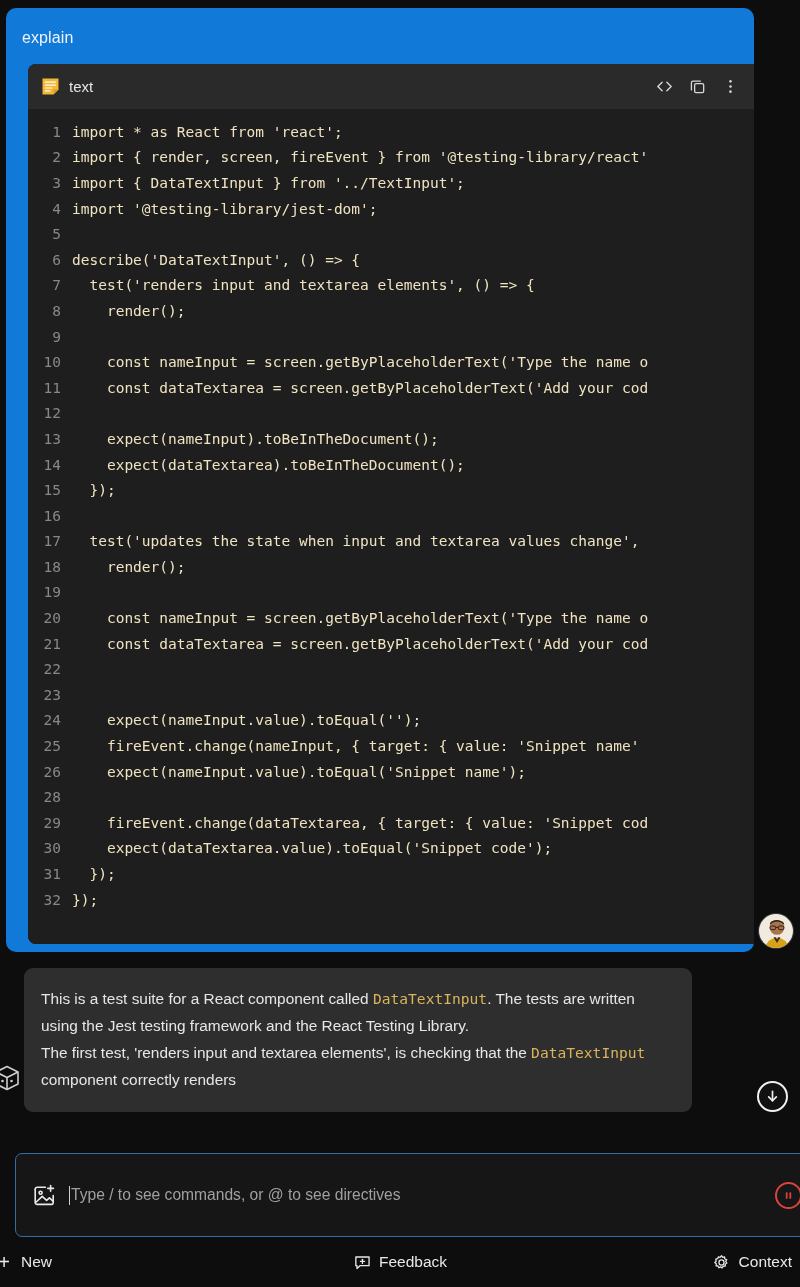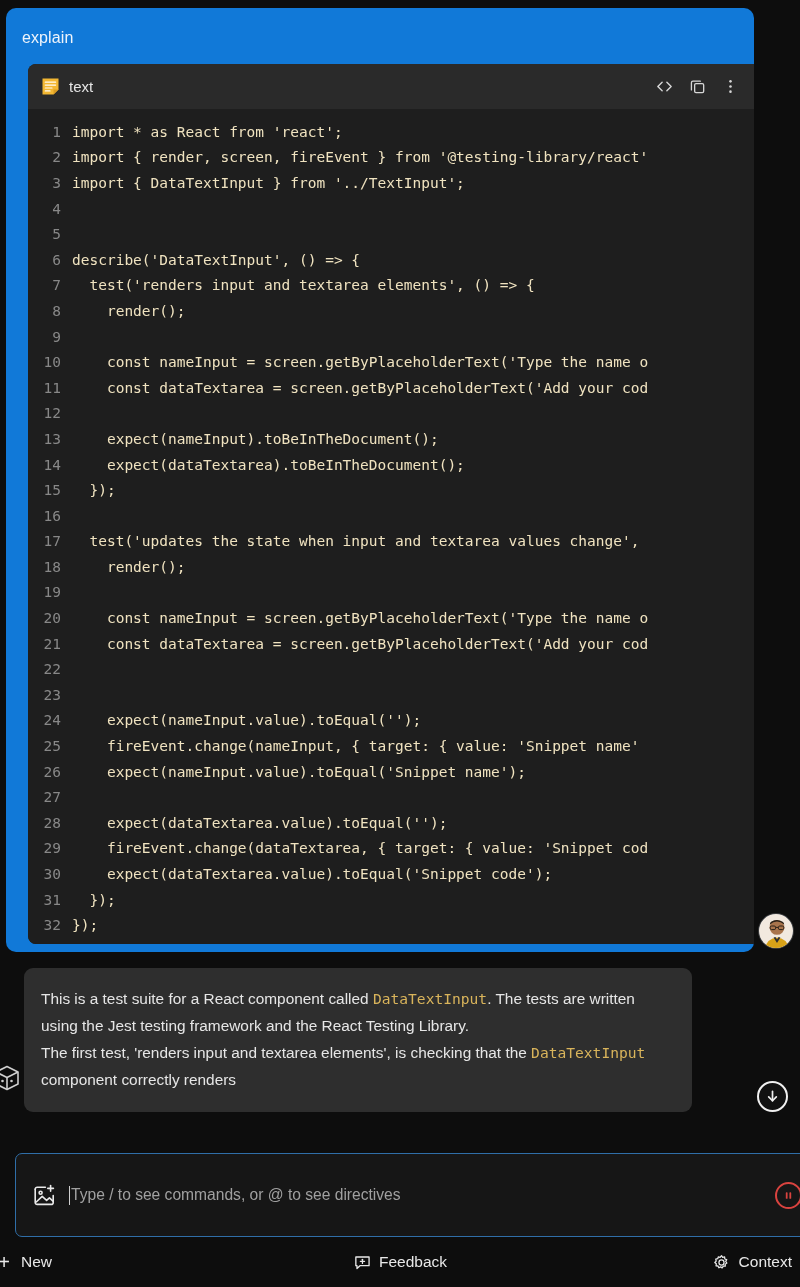--- a/index.html
+++ b/index.html
@@ -323,21 +323,21 @@
               </svg>
             </span>
           </div>
         </div>
 
         <div class="code-body">
 
         <div class="code-line"><span class="ln">1</span><span class="lt">import * as React from 'react';</span></div>
             <div class="code-line"><span class="ln">2</span><span class="lt">import { render, screen, fireEvent } from '@testing-library/react'</span></div>
             <div class="code-line"><span class="ln">3</span><span class="lt">import { DataTextInput } from '../TextInput';</span></div>
-            <div class="code-line"><span class="ln">4</span></div>
+            <div class="code-line"><span class="ln">4</span><span class="lt">import '@testing-library/jest-dom';</span></div>
             <div class="code-line"><span class="ln">5</span><span class="lt"></span></div>
             <div class="code-line"><span class="ln">6</span><span class="lt">describe('DataTextInput', () =&gt; {</span></div>
             <div class="code-line"><span class="ln">7</span><span class="lt">  test('renders input and textarea elements', () =&gt; {</span></div>
             <div class="code-line"><span class="ln">8</span><span class="lt">    render();</span></div>
             <div class="code-line"><span class="ln">9</span><span class="lt"></span></div>
             <div class="code-line"><span class="ln">10</span><span class="lt">    const nameInput = screen.getByPlaceholderText('Type the name o</span></div>
             <div class="code-line"><span class="ln">11</span><span class="lt">    const dataTextarea = screen.getByPlaceholderText('Add your cod</span></div>
             <div class="code-line"><span class="ln">12</span><span class="lt"></span></div>
             <div class="code-line"><span class="ln">13</span><span class="lt">    expect(nameInput).toBeInTheDocument();</span></div>
             <div class="code-line"><span class="ln">14</span><span class="lt">    expect(dataTextarea).toBeInTheDocument();</span></div>
@@ -346,22 +346,21 @@
             <div class="code-line"><span class="ln">17</span><span class="lt">  test('updates the state when input and textarea values change',</span></div>
             <div class="code-line"><span class="ln">18</span><span class="lt">    render();</span></div>
             <div class="code-line"><span class="ln">19</span><span class="lt"></span></div>
             <div class="code-line"><span class="ln">20</span><span class="lt">    const nameInput = screen.getByPlaceholderText('Type the name o</span></div>
             <div class="code-line"><span class="ln">21</span><span class="lt">    const dataTextarea = screen.getByPlaceholderText('Add your cod</span></div>
             <div class="code-line"><span class="ln">22</span><span class="lt"></span></div>
             <div class="code-line"><span class="ln">23</span></div>
             <div class="code-line"><span class="ln">24</span><span class="lt">    expect(nameInput.value).toEqual('');</span></div>
             <div class="code-line"><span class="ln">25</span><span class="lt">    fireEvent.change(nameInput, { target: { value: 'Snippet name'</span></div>
             <div class="code-line"><span class="ln">26</span><span class="lt">    expect(nameInput.value).toEqual('Snippet name');</span></div>
-            <div class="code-line"><span class="ln">27</span><span class="lt"></span></div>
-            <div class="code-line"><span class="ln">28</span><span class="lt">    expect(dataTextarea.value).toEqual('');</span></div>
+            <div class="code-line"><span class="ln">28</span></div>
             <div class="code-line"><span class="ln">29</span><span class="lt">    fireEvent.change(dataTextarea, { target: { value: 'Snippet cod</span></div>
             <div class="code-line"><span class="ln">30</span><span class="lt">    expect(dataTextarea.value).toEqual('Snippet code');</span></div>
             <div class="code-line"><span class="ln">31</span><span class="lt">  });</span></div>
             <div class="code-line"><span class="ln">32</span><span class="lt">});</span></div>
           </div>
       </div>
     </div>
 
     <div class="avatar">
       <svg viewBox="0 0 36 36" width="36" height="36" xmlns="http://www.w3.org/2000/svg">

